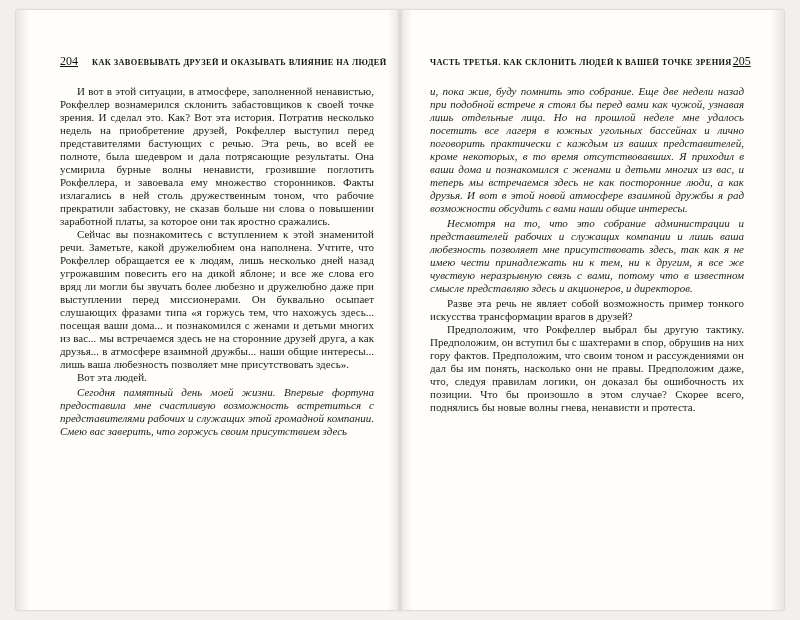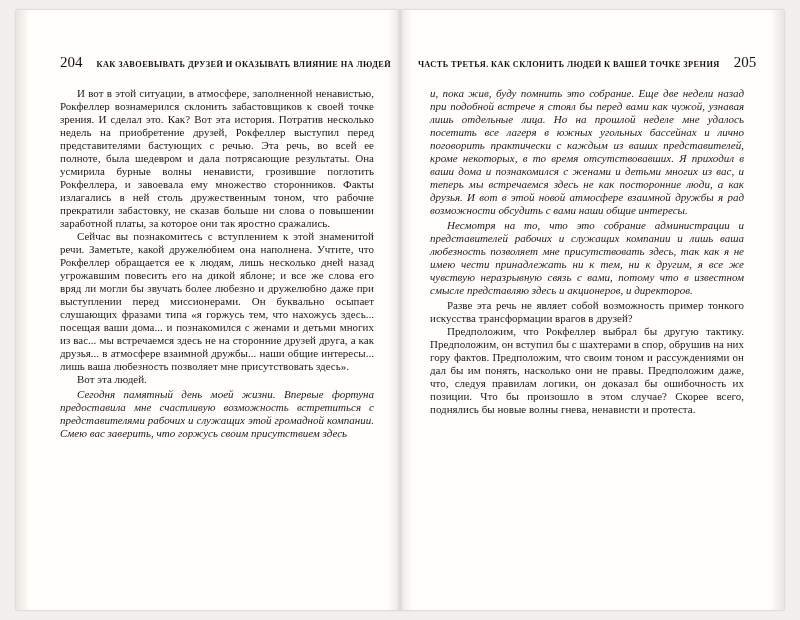--- a/index.html
+++ b/index.html
@@ -69,27 +69,28 @@
     align-items: baseline;
     font-size: 8.3px;
     letter-spacing: 0.4px;
     color: #111;
     text-transform: uppercase;
     font-family: "Liberation Serif", serif;
     margin-bottom: 16px;
     white-space: nowrap;
   }
   .runhead .folio {
-    font-size: 15px;
+    font-size: 12px;
     letter-spacing: 0;
+    text-decoration: underline;
   }
   .runhead.left .folio { margin-right: 14px; }
-  .runhead.right .folio { margin-left: 14px; }
+  .runhead.right .folio { margin-left: 1px; }
   .runhead .title { font-weight: bold; }
-  .runhead.right { justify-content: center; }
+  .runhead.right { justify-content: flex-start; }
 
   .body {
     font-size: 11px;
     line-height: 13px;
     text-align: justify;
     text-justify: inter-word;
     color: #1a1a1a;
     hyphens: auto;
     -webkit-hyphens: auto;
   }

